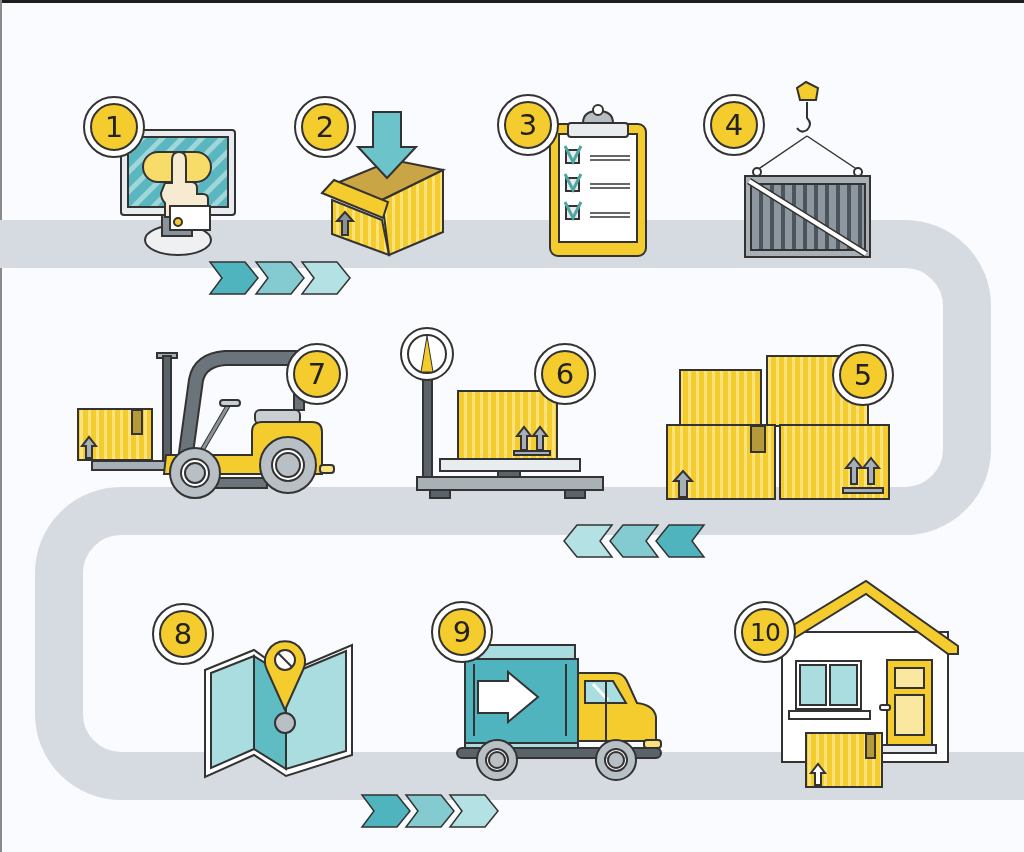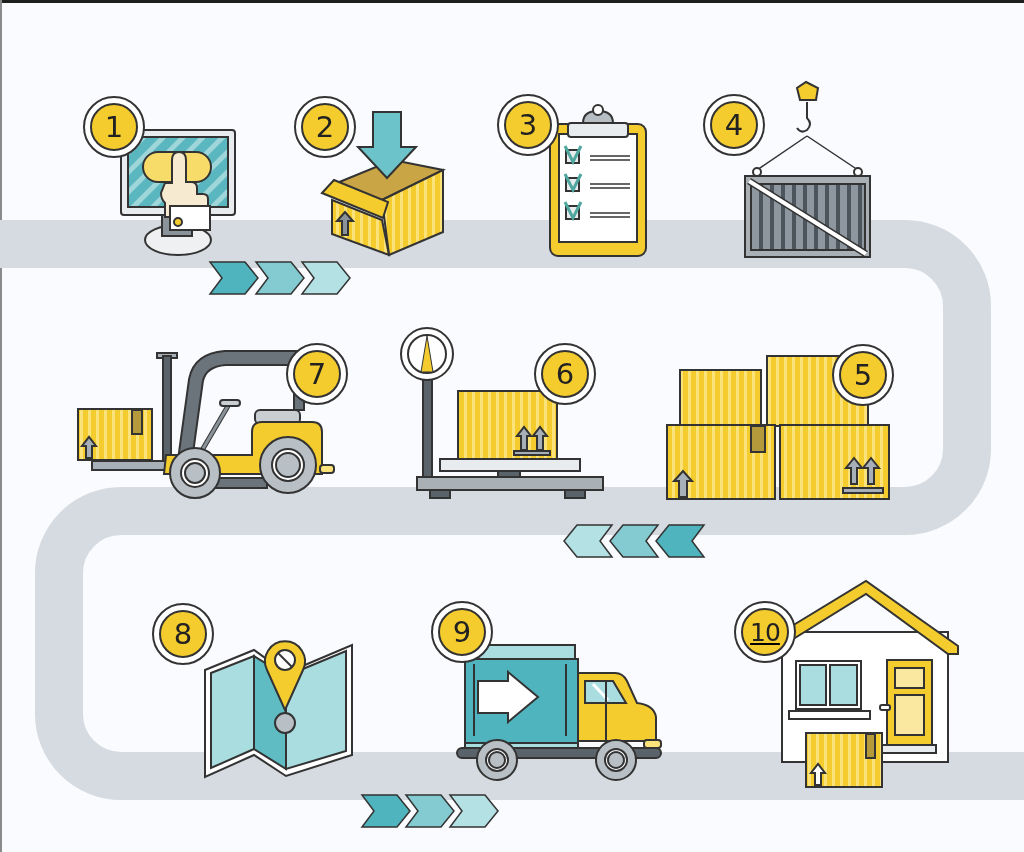--- a/index.html
+++ b/index.html
@@ -237,15 +237,15 @@
   </div>
 <div class="badge" style="left:286px;top:343px;">
     <div class="inner">7</div>
   </div>
 <div class="badge" style="left:152px;top:603px;">
     <div class="inner">8</div>
   </div>
 <div class="badge" style="left:431px;top:601px;">
     <div class="inner">9</div>
   </div>
-<div class="badge ten" style="left:734px;top:601px;text-decoration:underline;">
+<div class="badge ten" style="left:734px;top:601px;">
     <div class="inner">10</div>
   </div>
 
 </body></html>

